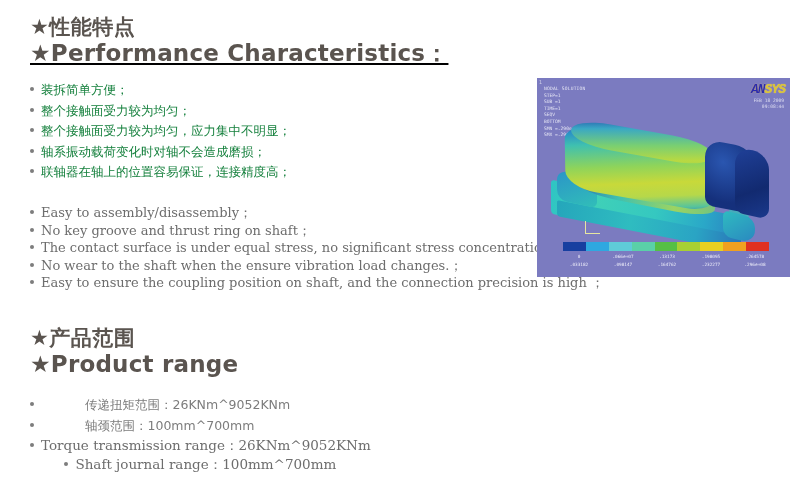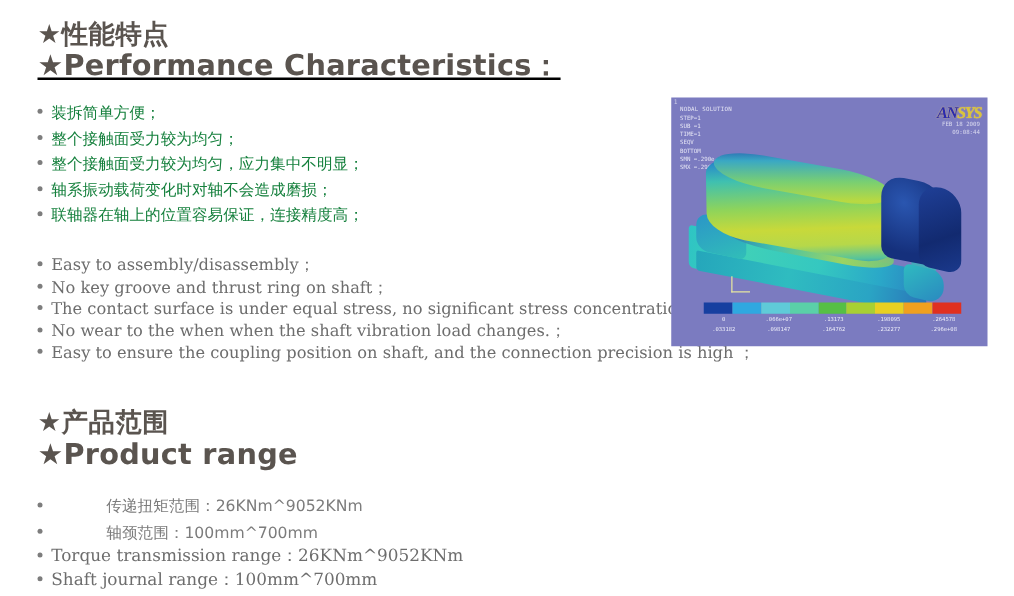--- a/index.html
+++ b/index.html
@@ -74,20 +74,21 @@
     line-height: 21px;
     height: 21px;
     gap: 44px;
   }
   .pr-en .li {
     font-family: "DejaVu Serif", serif;
     font-size: 13.5px;
     color: #6d6d6d;
     line-height: 19px;
     height: 19px;
+    justify-content: center;
   }
 
   
   #ansys-figure {
     position: absolute;
     left: 537px;
     top: 78px;
     width: 253px;
     height: 199px;
     background: #7b7bc0;
@@ -96,21 +97,21 @@
   #ansys-figure .corner-mark {
     position: absolute;
     left: 2px; top: 1px;
     font-family: "DejaVu Sans Mono", monospace;
     font-size: 5px;
     color: #cfcfe8;
   }
   .ans-logo {
     position: absolute;
     right: 5px; top: 4px;
-    font-family: Liberation Serif, serif;
+    font-family: Liberation Mono, monospace;
     font-weight: bold;
     font-style: italic;
     font-size: 13px;
     letter-spacing: -1px;
     color: #2a2ab0;
     text-shadow: 0 0 1px #ffd24d;
   }
   .ans-logo .y { color: #d8c43a; }
   .ans-meta {
     position: absolute;
@@ -289,21 +290,21 @@
   <div class="li">
     <span class="dot"></span>
     <span>No key groove and thrust ring on shaft；</span>
   </div>
   <div class="li">
     <span class="dot"></span>
     <span>The contact surface is under equal stress, no significant stress concentration.</span>
   </div>
   <div class="li">
     <span class="dot"></span>
-    <span>No wear to the when when the shaft vibration load changes.；</span>
+    <span>No wear to the shaft when the ensure vibration load changes.；</span>
   </div>
   <div class="li">
     <span class="dot"></span>
     <span>Easy to ensure the coupling position on shaft, and the connection precision is high ；</span>
   </div>
 </div>
 
 <div id="ansys-figure">
 
   <div class="corner-mark">1</div>

